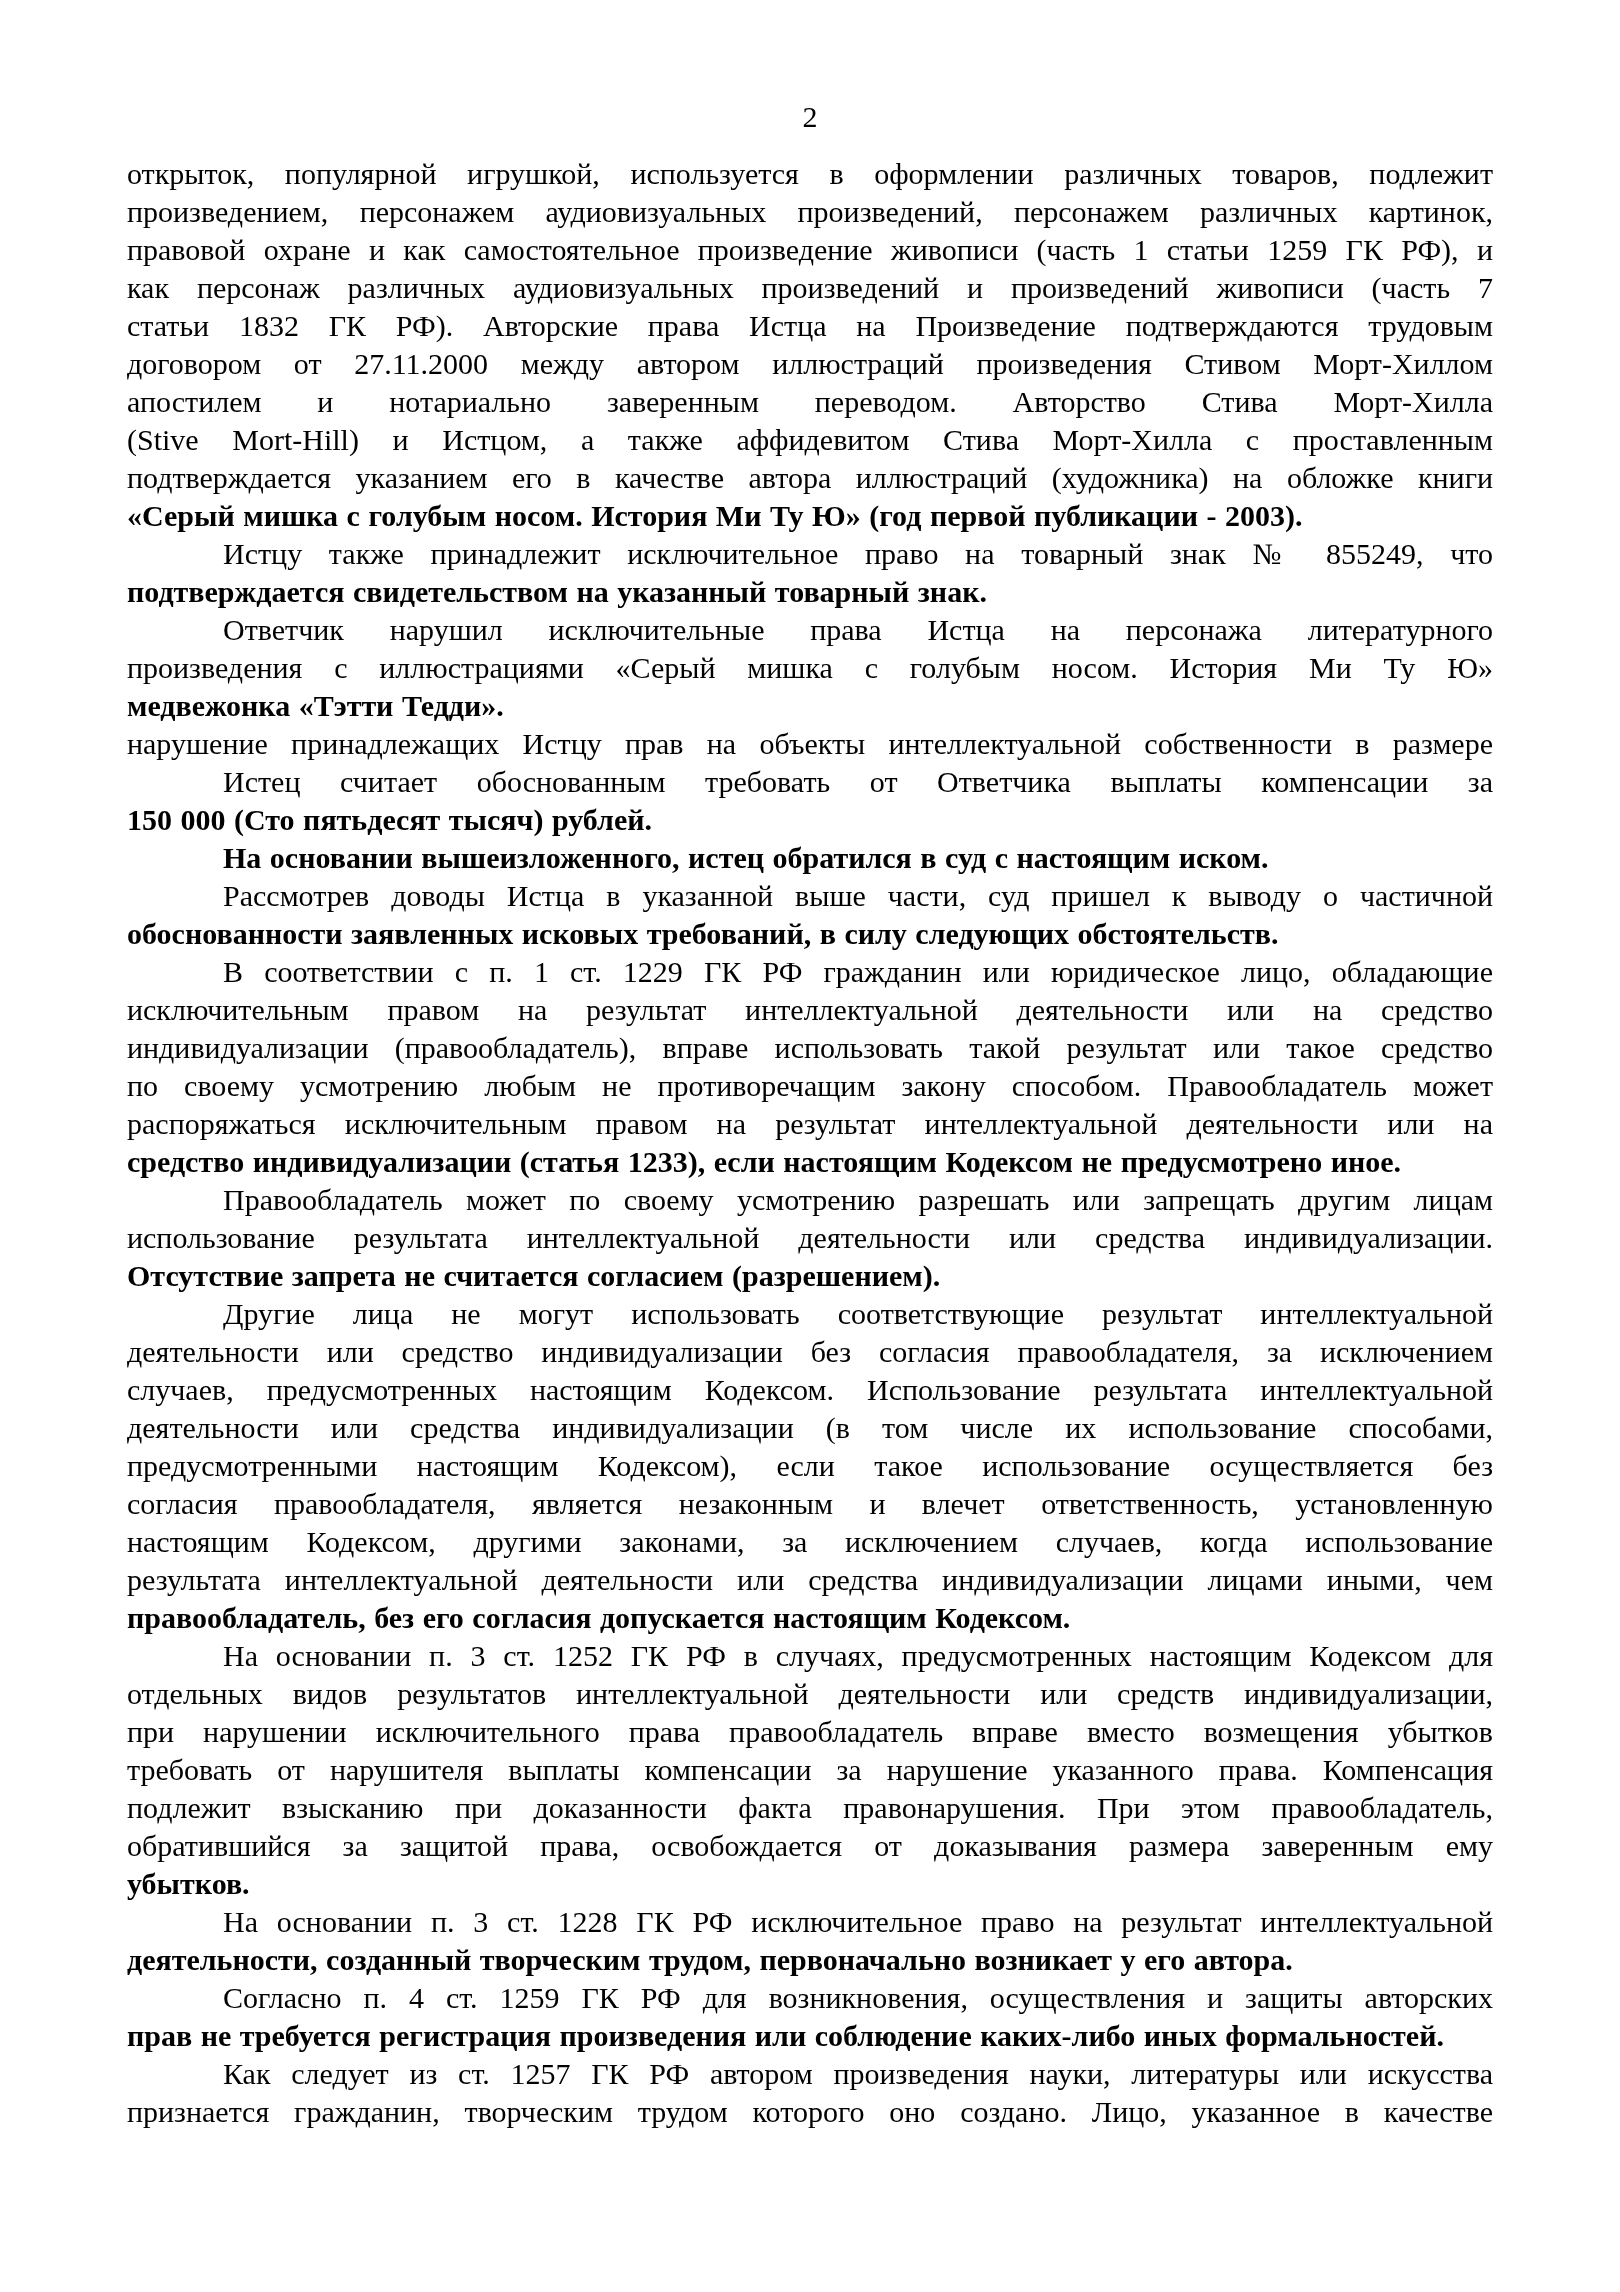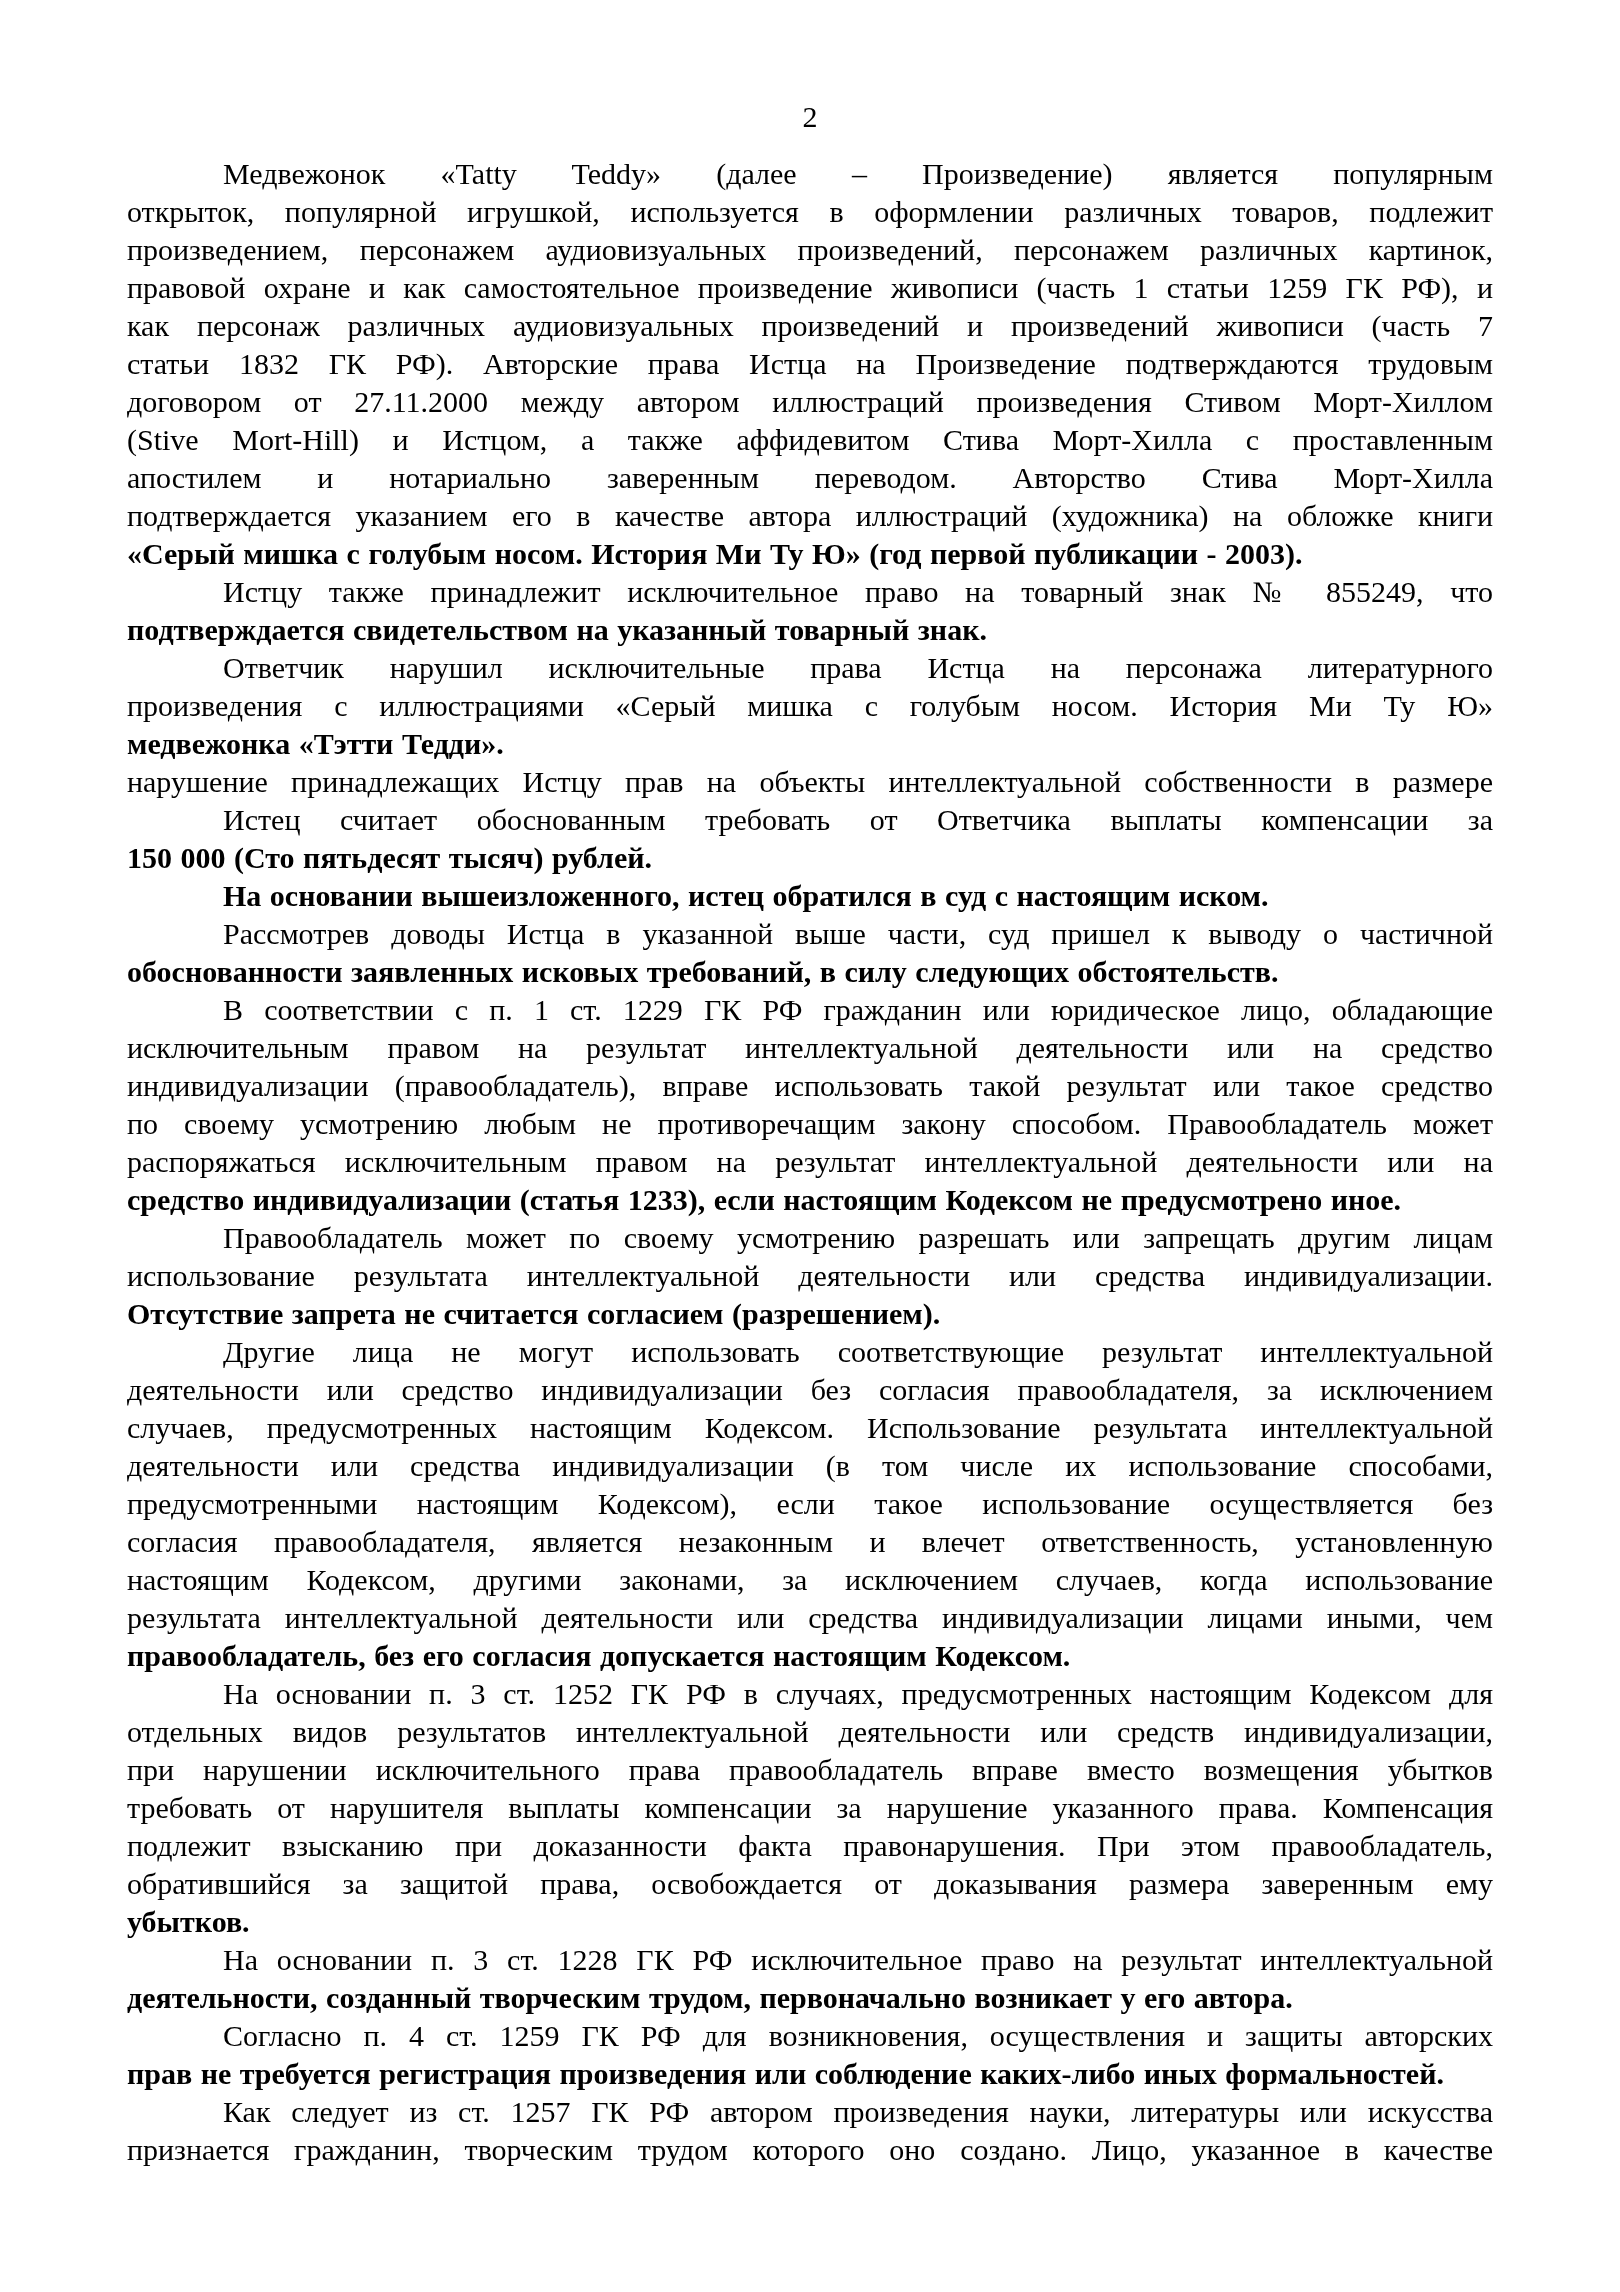--- a/index.html
+++ b/index.html
@@ -41,29 +41,28 @@
     text-indent: 96px;
   }
 </style>
 </head>
 <body>
 
 <div class="page">
   <div class="page-number">2</div>
   <div class="body-text">
       <div class="paragraph">
-        <div class="text-line first-line">Медвежонок «Tatty Teddy» (далее – Произведение) является популярным</div>
         <div class="text-line">открыток, популярной игрушкой, используется в оформлении различных товаров, подлежит</div>
         <div class="text-line">произведением, персонажем аудиовизуальных произведений, персонажем различных картинок,</div>
         <div class="text-line">правовой охране и как самостоятельное произведение живописи (часть 1 статьи 1259 ГК РФ), и</div>
         <div class="text-line">как персонаж различных аудиовизуальных произведений и произведений живописи (часть 7</div>
         <div class="text-line">статьи 1832 ГК РФ). Авторские права Истца на Произведение подтверждаются трудовым</div>
         <div class="text-line">договором от 27.11.2000 между автором иллюстраций произведения Стивом Морт-Хиллом</div>
+        <div class="text-line">апостилем и нотариально заверенным переводом. Авторство Стива Морт-Хилла</div>
         <div class="text-line">(Stive Mort-Hill) и Истцом, а также аффидевитом Стива Морт-Хилла с проставленным</div>
-        <div class="text-line">апостилем и нотариально заверенным переводом. Авторство Стива Морт-Хилла</div>
         <div class="text-line">подтверждается указанием его в качестве автора иллюстраций (художника) на обложке книги</div>
         <div class="text-line last-line">«Серый мишка с голубым носом. История Ми Ту Ю» (год первой публикации - 2003).</div>
       </div>
       <div class="paragraph">
         <div class="text-line first-line">Истцу также принадлежит исключительное право на товарный знак № 855249, что</div>
         <div class="text-line last-line">подтверждается свидетельством на указанный товарный знак.</div>
       </div>
       <div class="paragraph">
         <div class="text-line first-line">Ответчик нарушил исключительные права Истца на персонажа литературного</div>
         <div class="text-line">произведения с иллюстрациями «Серый мишка с голубым носом. История Ми Ту Ю»</div>

